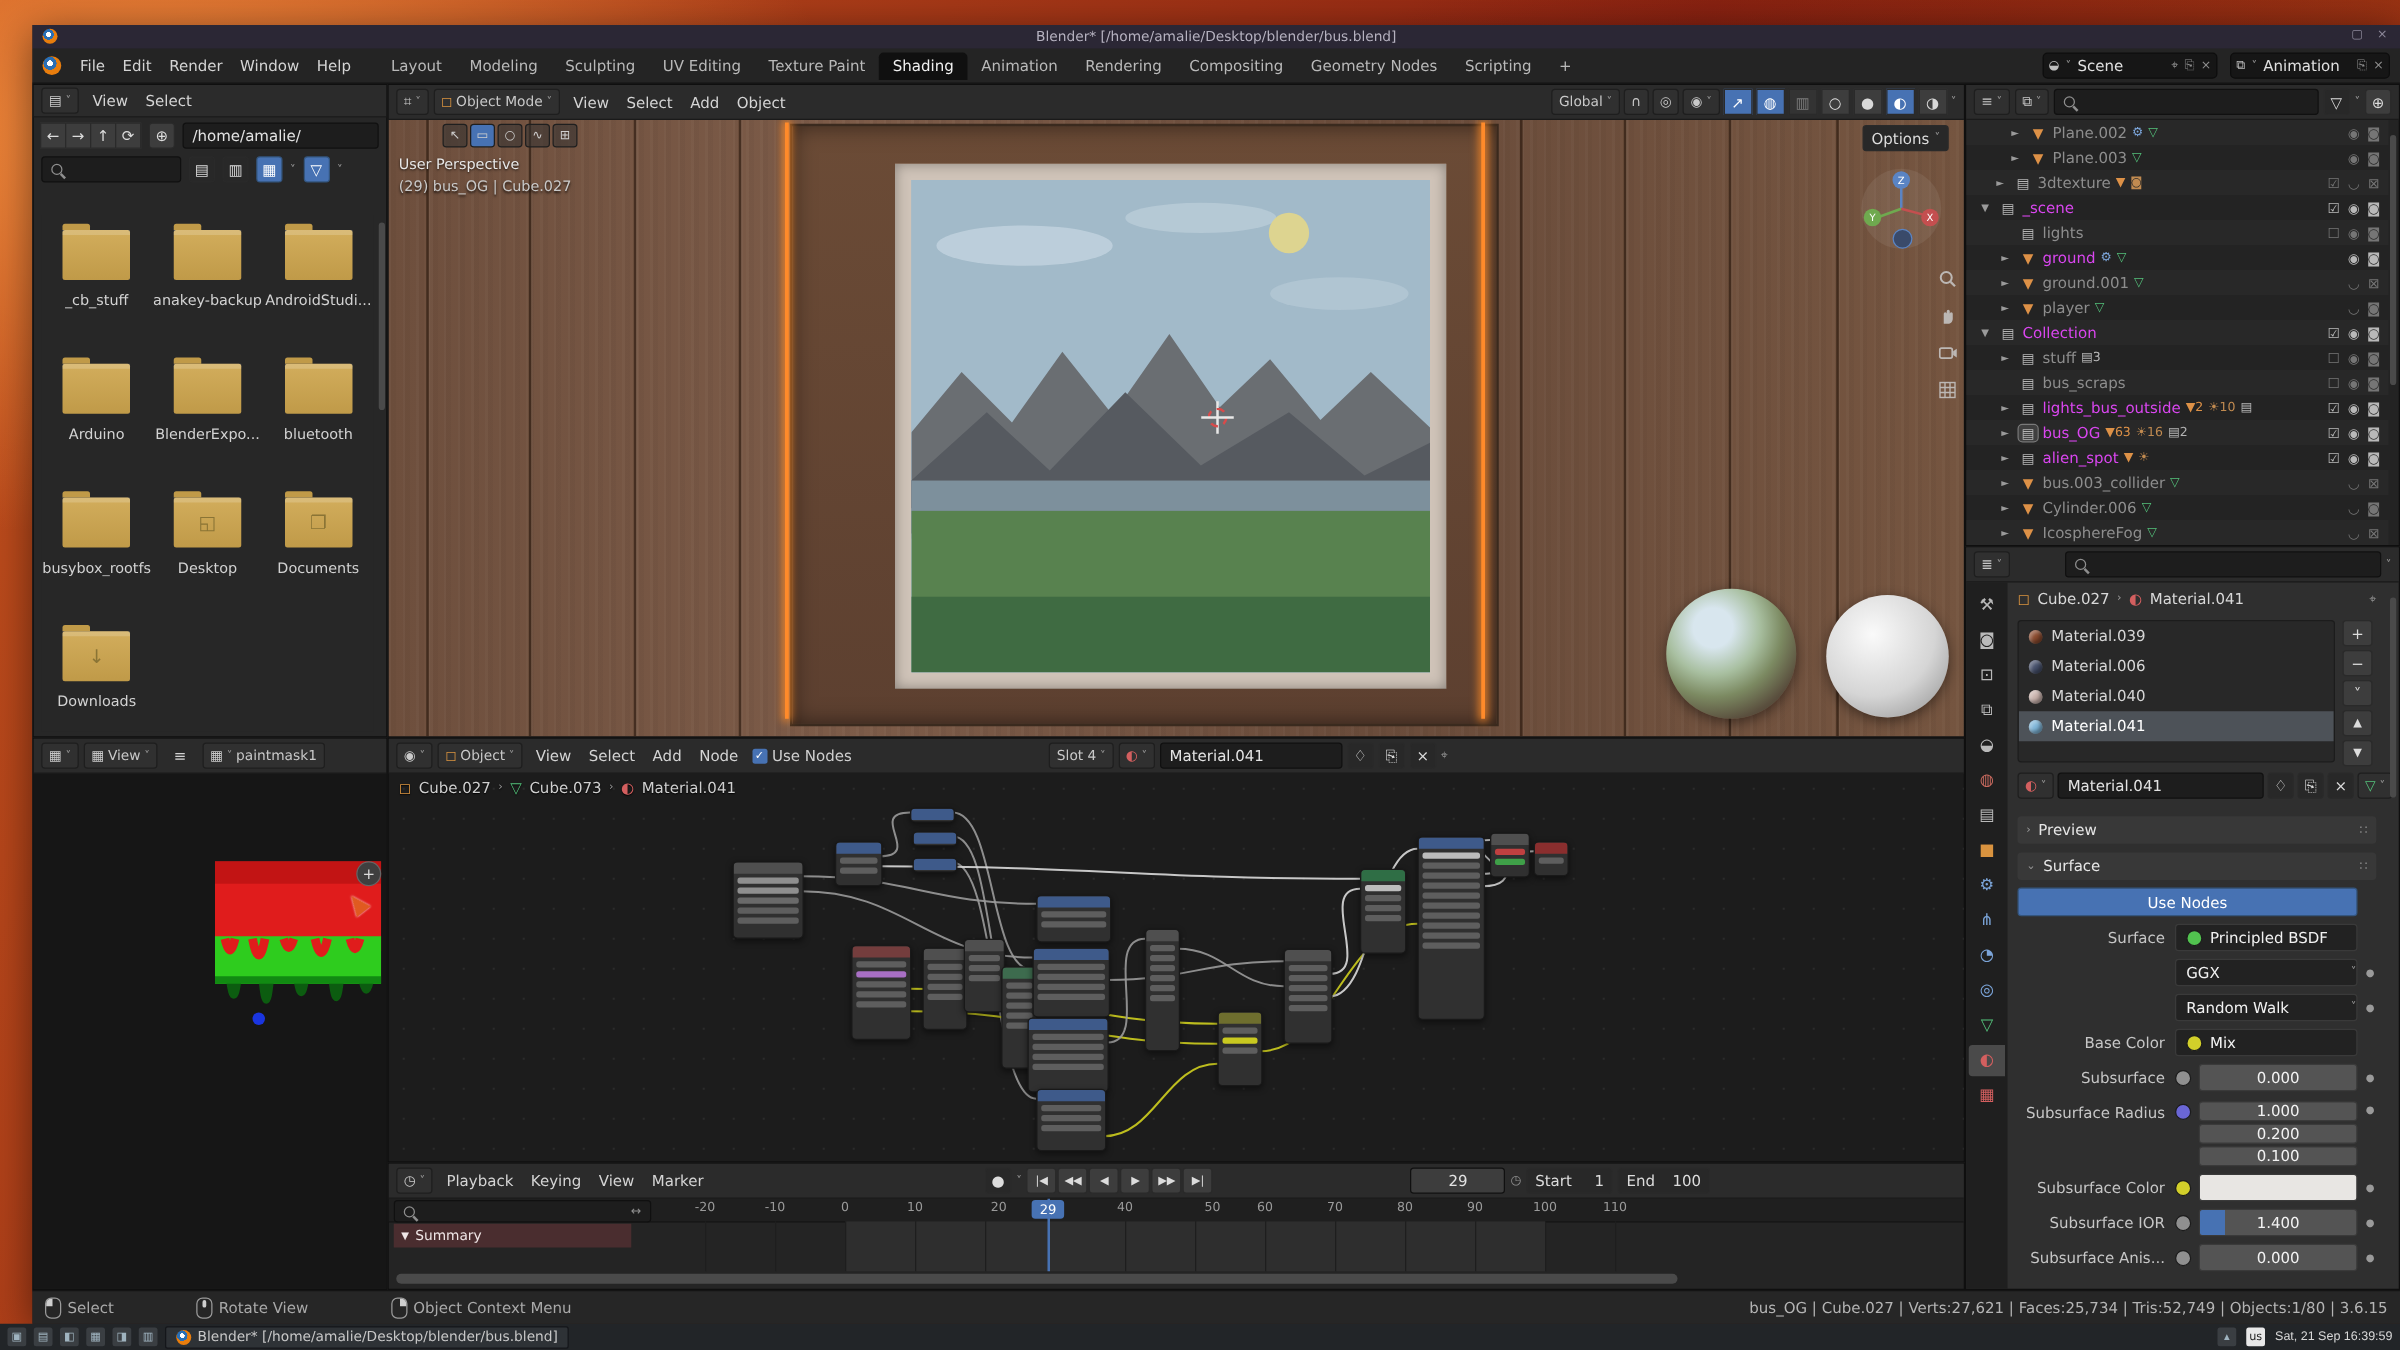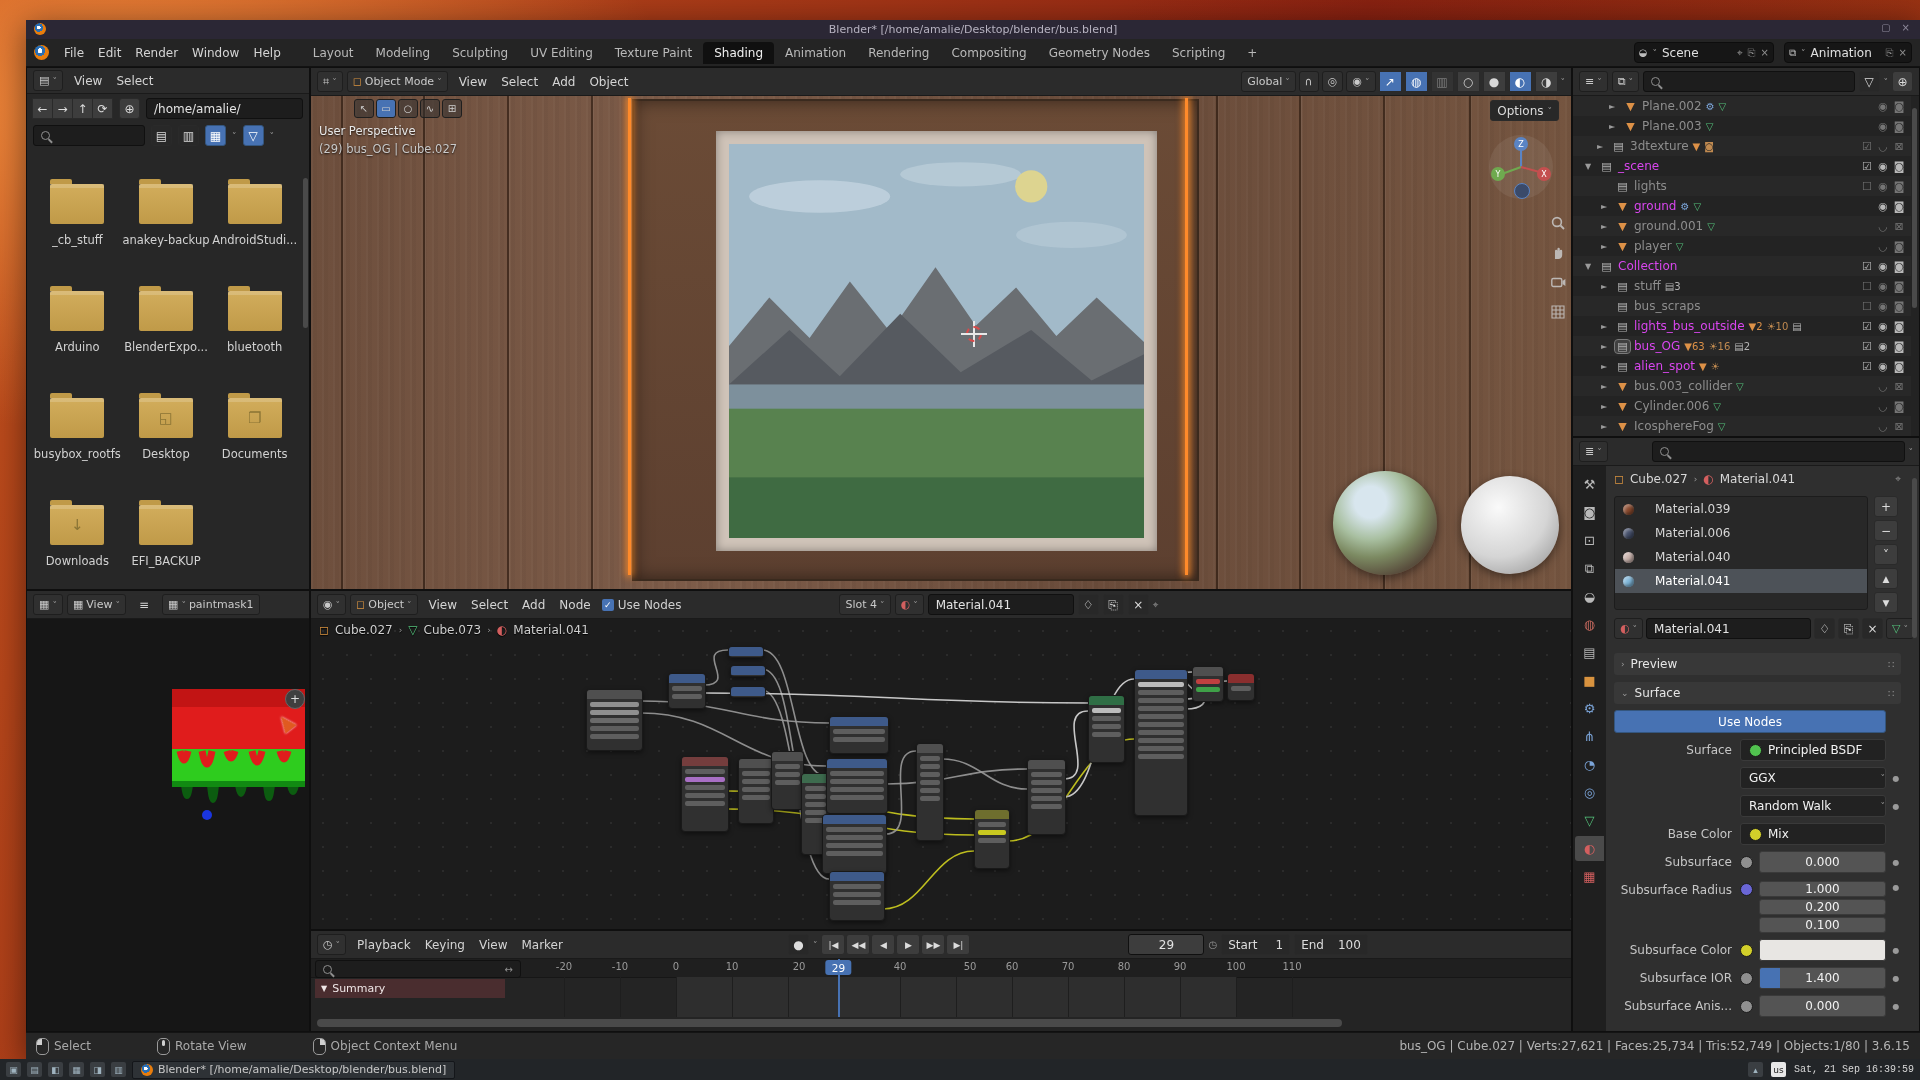--- a/index.html
+++ b/index.html
@@ -10,21 +10,21 @@
     radial-gradient(900px 520px at 6% 10%, #f08a3c, rgba(240,138,60,0) 62%),
     radial-gradient(1300px 760px at 86% 42%, #5e100a, rgba(94,16,10,0) 72%),
     radial-gradient(1100px 520px at 42% 98%, #e06a20, rgba(224,106,32,0) 62%),
     linear-gradient(118deg,#c2511d,#8e2412 55%,#b34a16);}
   #taskbar{position:absolute;left:0;top:1059px;width:1920px;height:21px;background:#222528;
     display:flex;align-items:center;gap:6px;padding:0 6px;box-sizing:border-box;color:#c8c8c8;font-size:11px;}
   .tb-ico{width:15px;height:15px;border-radius:2px;background:#3a3e42;display:flex;align-items:center;justify-content:center;font-size:9px;color:#9fb3bf;}
   #tb-win{display:flex;align-items:center;gap:5px;background:#2e3236;border:1px solid #14161a;border-radius:2px;height:16px;padding:0 8px;max-width:420px;white-space:nowrap;overflow:hidden;}
   .blender-logo{width:12px;height:12px;border-radius:50%;background:radial-gradient(circle at 40% 38%, #fff 0 18%, #2a6fb5 19% 40%, #e87d0d 41%);flex:0 0 auto;}
   #tb-tray{margin-left:auto;display:flex;align-items:center;gap:8px;}
-  #tb-clock{font-family:Liberation Mono, monospace;font-size:10px;color:#d8d8d8;text-align:right;}
+  #tb-clock{font-family:Liberation Sans, sans-serif;font-size:10px;color:#d8d8d8;text-align:right;}
   
   #bwindow{position:absolute;left:26px;top:20px;width:1894px;height:1039px;background:#1d1d1d;box-shadow:0 6px 30px rgba(0,0,0,.5);}
   #titlebar{position:absolute;left:0;top:0;width:100%;height:19px;background:#2b2735;display:flex;align-items:center;justify-content:center;color:#b6b2c0;font-size:11px;}
   #titlebar .blender-logo{position:absolute;left:8px;top:3px;}
   #tb-buttons{position:absolute;right:6px;top:2px;color:#8d899a;font-size:10px;letter-spacing:4px;}
   #topbar{position:absolute;left:0;top:19px;width:100%;height:28px;background:#242424;display:flex;align-items:center;padding:0 8px;box-sizing:border-box;border-bottom:1px solid #121212;}
   #topbar .blender-logo{width:15px;height:15px;margin-right:8px;}
   .menu-item{padding:3px 9px;color:#d4d4d4;border-radius:3px;}
   #ws-tabs{display:flex;margin-left:14px;}
   .ws-tab{padding:4px 11px;color:#b9b9b9;border-radius:4px 4px 0 0;}
@@ -103,21 +103,21 @@
   .ol-right span{width:16px;text-align:center;color:#b8b8b8;font-size:11px;}
   .ol-row[data-dim="1"] .ol-right span{color:#757575;}
   
   #properties{background:#2f2f2f;}
   #prop-tabs{position:absolute;left:0;top:28px;width:33px;bottom:0;background:#1f1f1f;display:flex;flex-direction:column;align-items:center;padding-top:6px;gap:3px;}
   .ptab{width:29px;height:25px;display:flex;align-items:center;justify-content:center;color:#b9b9b9;border-radius:3px 0 0 3px;font-size:13px;}
   .ptab[data-active="1"]{background:#4a4a4a;}
   #prop-body{position:absolute;left:33px;top:28px;right:10px;bottom:0;padding:6px 8px;box-sizing:border-box;}
   .crumb{display:flex;align-items:center;gap:6px;color:#d8d8d8;}
   #mat-slots{position:absolute;left:8px;top:30px;width:252px;height:112px;background:#282828;border:1px solid #1c1c1c;border-radius:3px;overflow:hidden;}
-  .mat-slot{height:24px;display:flex;align-items:center;gap:21px;padding:0 8px;color:#d6d6d6;}
+  .mat-slot{height:24px;display:flex;align-items:center;gap:7px;padding:0 8px;color:#d6d6d6;}
   .mat-slot[data-sel="1"]{background:#4d5258;color:#fff;}
   .mat-dot{width:11px;height:11px;border-radius:50%;box-shadow:inset -2px -2px 3px rgba(0,0,0,.4), inset 2px 2px 3px rgba(255,255,255,.35);}
   #slot-btns{position:absolute;left:268px;top:30px;display:flex;flex-direction:column;gap:3px;}
   #slot-btns .btn{width:22px;justify-content:center;padding:0;}
   .db-row{position:absolute;left:8px;top:152px;display:flex;gap:3px;align-items:center;}
   .panel-hdr{display:flex;align-items:center;gap:6px;color:#e6e6e6;height:22px;background:#383838;border-radius:3px;padding:0 7px;margin-top:7px;}
   .prow{display:flex;align-items:center;margin-top:6px;}
   .plabel{width:118px;text-align:right;color:#c6c6c6;padding-right:8px;flex:0 0 auto;}
   .socket{width:11px;height:11px;border-radius:50%;background:#9a9a9a;border:1px solid #1c1c1c;margin-right:6px;flex:0 0 auto;}
   .socket.green{background:#51c24f;} .socket.yellow{background:#d2cf2a;} .socket.purple{background:#6a66d6;} .socket.grey{background:#8f8f8f;}
@@ -325,26 +325,20 @@
           <div class="folder-label">Documents</div>
         </div>
 
         <div class="folder-cell">
           <div class="folder-ico">
             <span>↓</span>
           </div>
           <div class="folder-label">Downloads</div>
         </div>
 
-        <div class="folder-cell">
-          <div class="folder-ico">
-            <span></span>
-          </div>
-          <div class="folder-label">EFI_BACKUP</div>
-        </div>
       </div>
     <div class="vscroll" style="top:110px;height:150px;"></div>
   </div>
 
   <div class="editor" id="image-editor" style="left:0;top:570px;width:284px;height:442px;">
     <div class="ed-header">
       <span class="ed-ico-btn">
           <span>▦</span>
           <span class="chev">˅</span>
         </span>

